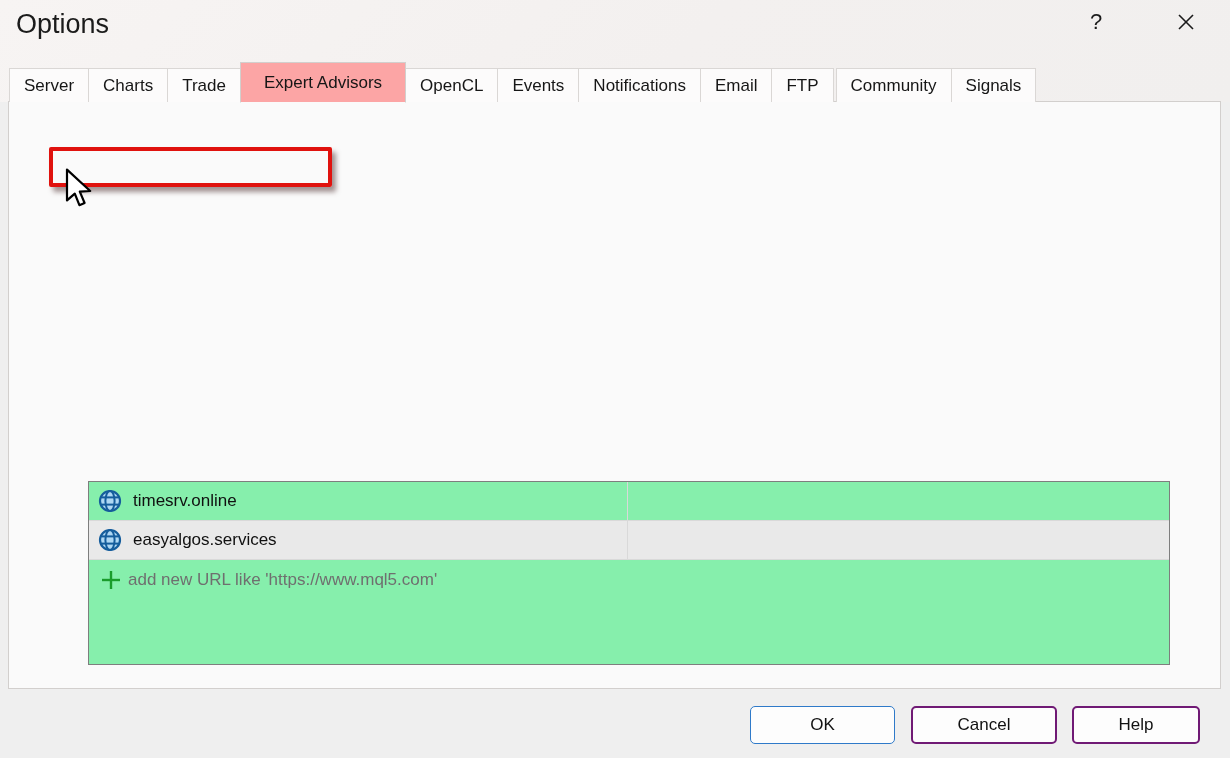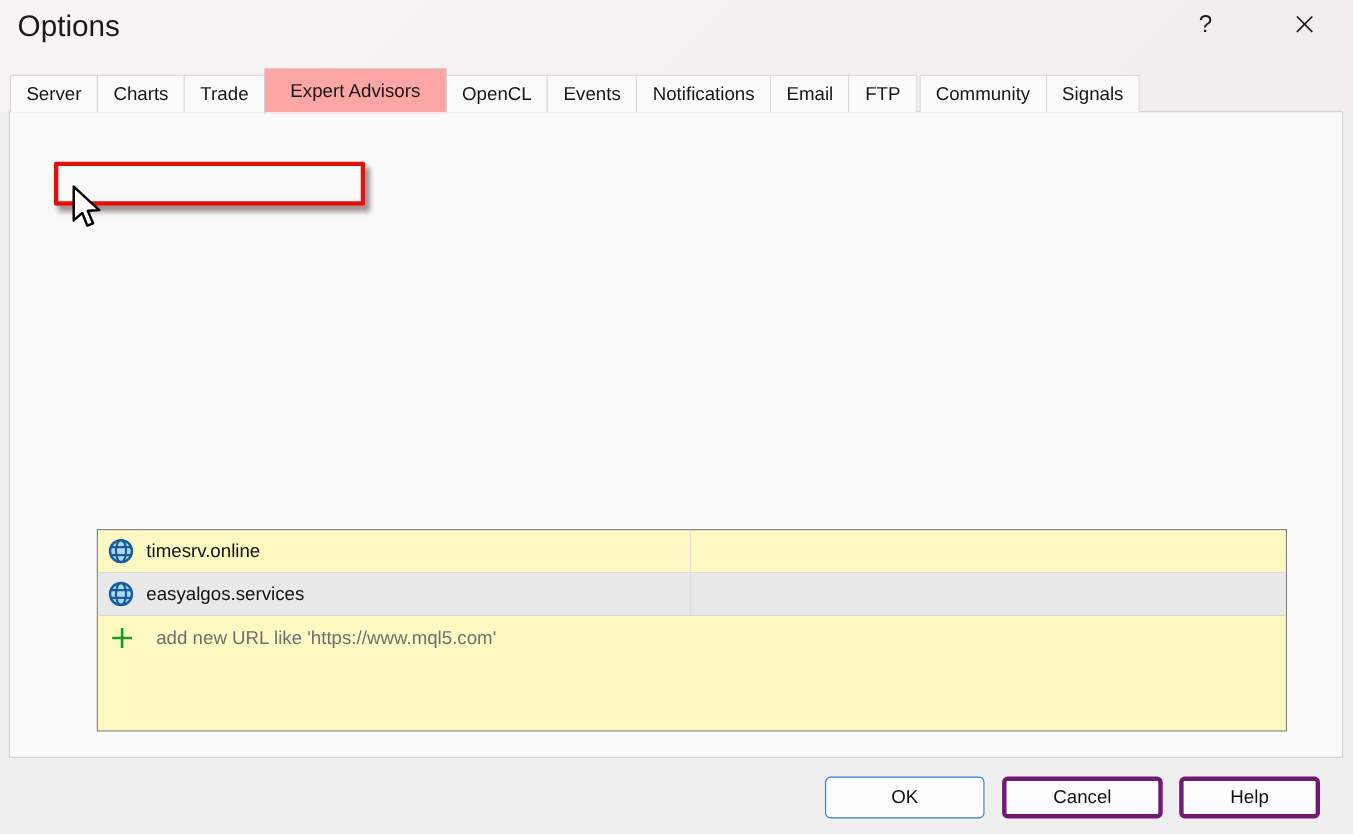--- a/index.html
+++ b/index.html
@@ -38,33 +38,33 @@
   .cb-label.focused{border:1px dotted #4a4a4a;padding:1px 4px 2px 2px;margin-left:-3px;}
 
   
   .red-box{position:absolute;left:49px;top:147px;width:283px;height:40px;
     border:4px solid #e0120e;border-radius:2px;box-sizing:border-box;
     box-shadow:4px 5px 5px rgba(90,60,60,.55);z-index:6;pointer-events:none;}
   .cursor{position:absolute;left:64px;top:168px;z-index:7;pointer-events:none;}
 
   
   .url-list{position:absolute;left:88px;top:481px;width:1082px;height:184px;
-    background:#fef9c3;border:1px solid #7e7e7e;box-sizing:border-box;z-index:2;}
+    background:#86efac;border:1px solid #7e7e7e;box-sizing:border-box;z-index:2;}
   .url-row{display:flex;height:39px;border-bottom:1px solid #d9d9d9;box-sizing:border-box;}
   .url-row.alt{background:#e9e9e9;}
   .url-cell-main{width:539px;display:flex;align-items:center;gap:11px;padding-left:9px;
     border-right:1px solid #d9d9d9;box-sizing:border-box;}
   .url-cell-rest{flex:1;}
   .url-text{font-size:17px;color:#101010;}
-  .add-row{display:flex;align-items:center;gap:20px;height:39px;padding-left:11px;}
+  .add-row{display:flex;align-items:center;gap:6px;height:39px;padding-left:11px;}
   .add-text{font-size:17px;color:#6f6f6f;}
 
   
   .footer{position:absolute;left:0;top:689px;width:1230px;height:69px;background:#efefef;}
-  .btn{position:absolute;top:706px;height:38px;background:#fdfdfd;border:4px solid #701a75;
+  .btn{position:absolute;top:706px;height:38px;background:#fdfdfd;border:2px solid #701a75;
     border-radius:5px;font-size:17px;color:#111;display:flex;align-items:center;
     justify-content:center;box-sizing:border-box;}
   .btn.default{border:1.5px solid #2f7ac9;}
   .btn-ok{left:750px;width:145px;}
   .btn-cancel{left:911px;width:146px;}
   .btn-help{left:1072px;width:128px;}
 </style>
 </head>
 <body>
 

